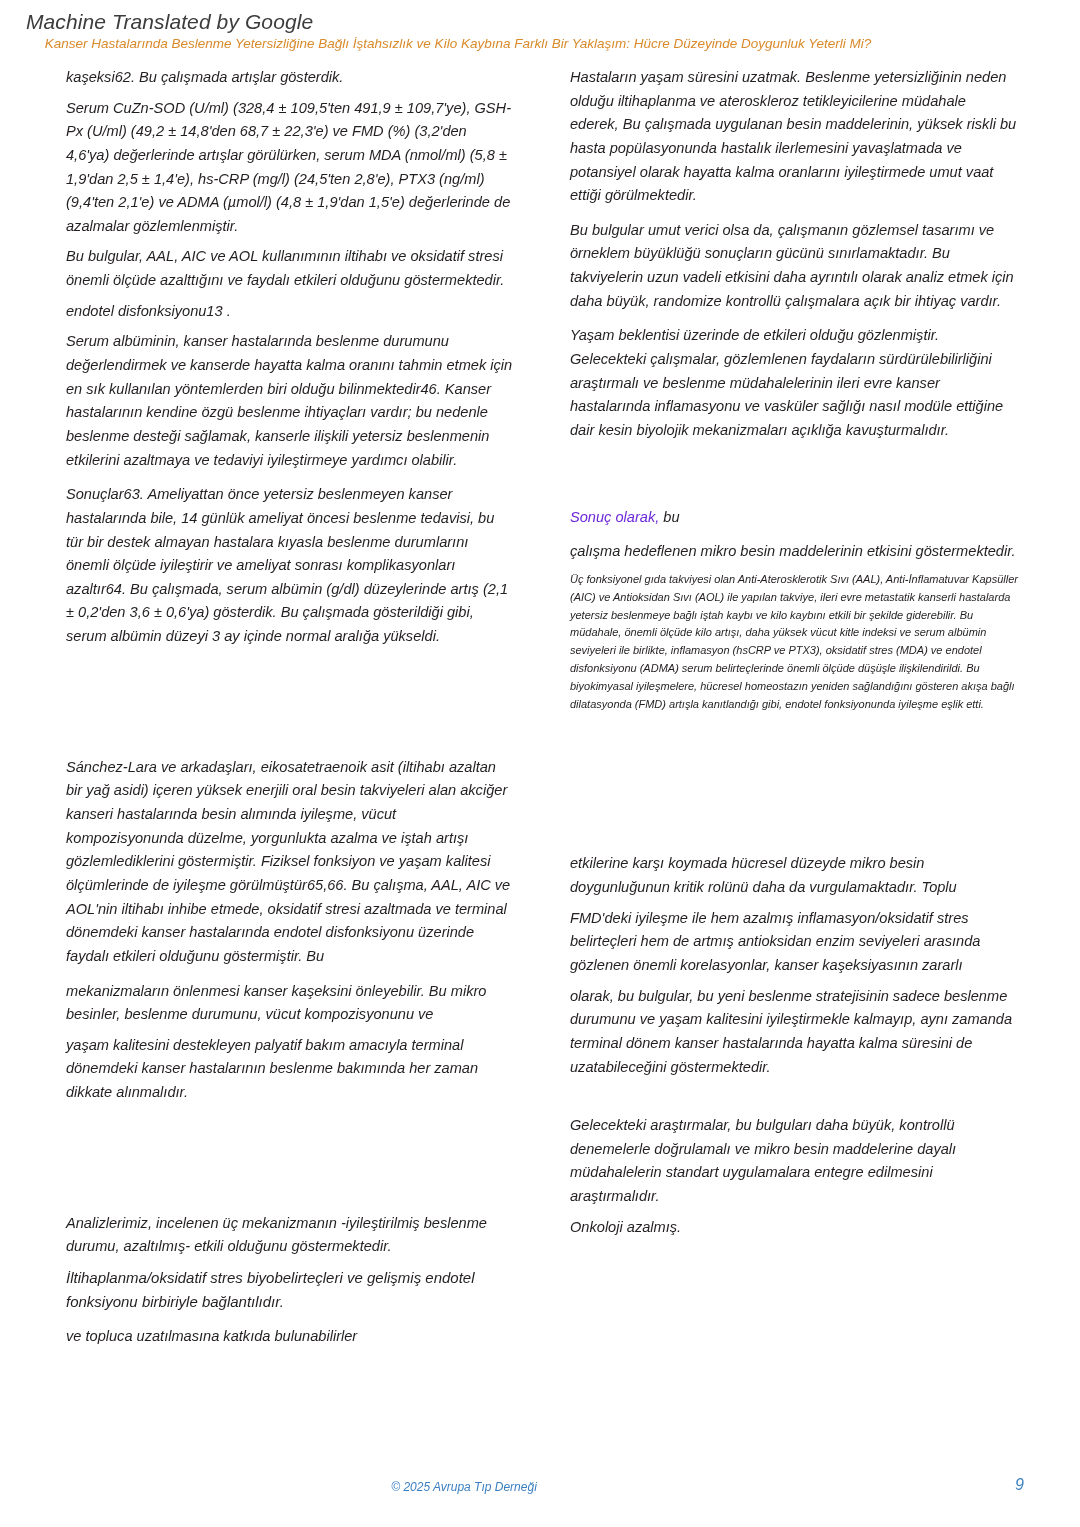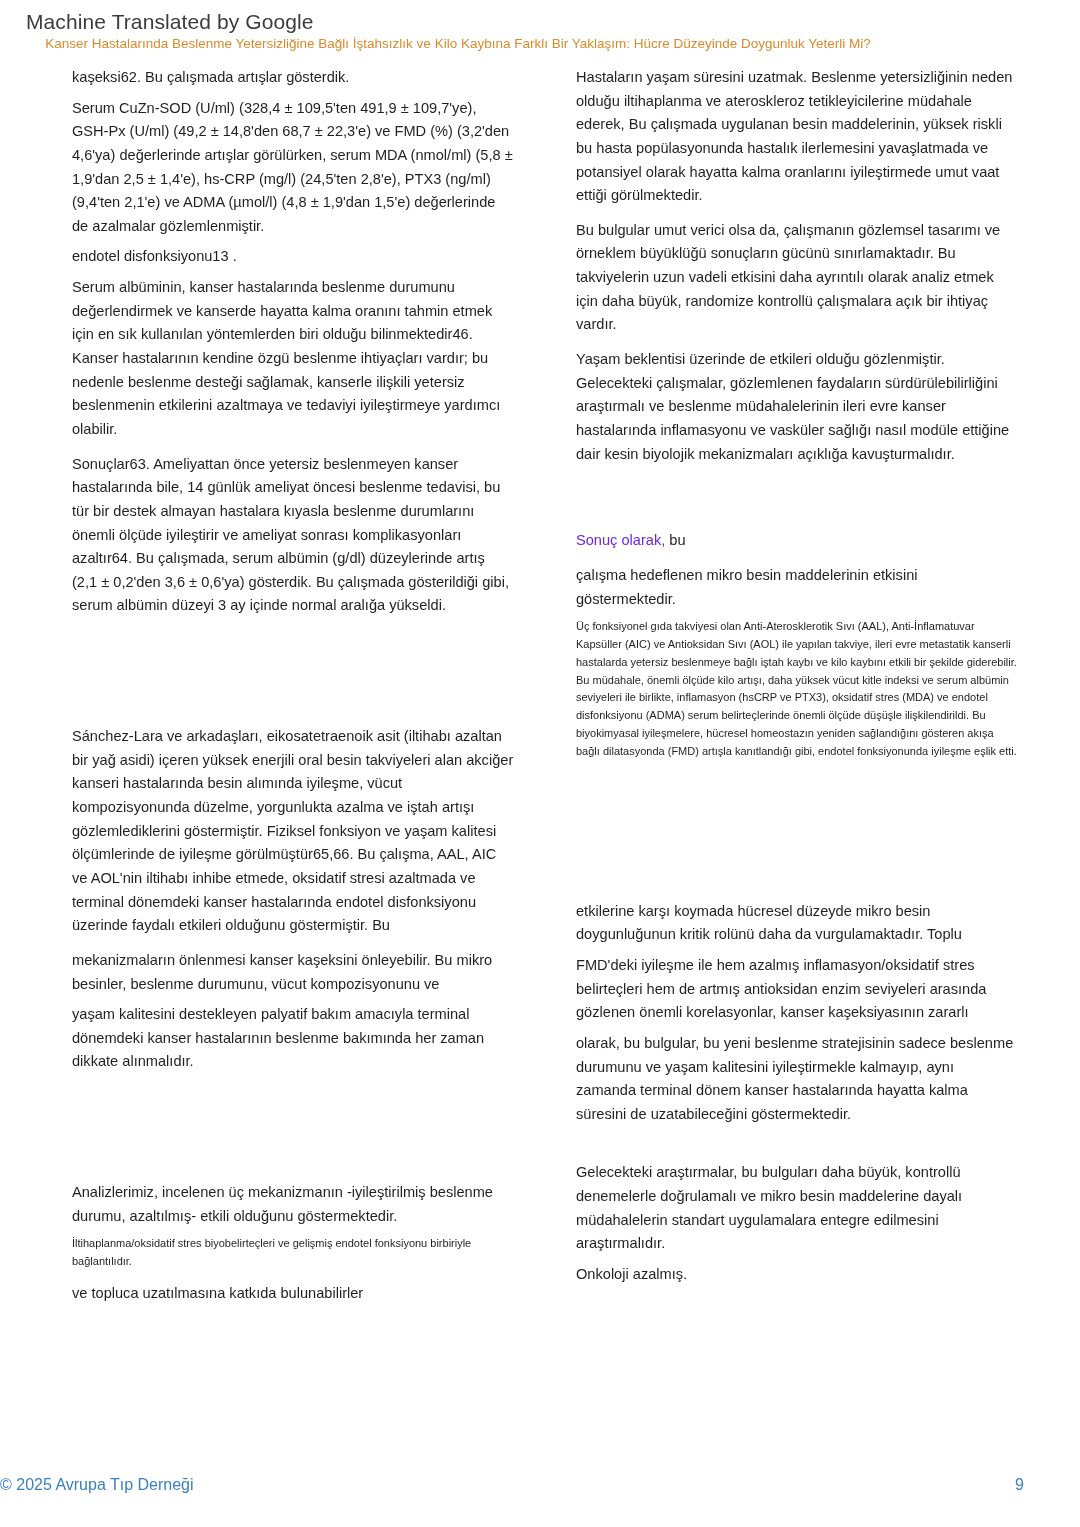--- a/index.html
+++ b/index.html
@@ -14,20 +14,21 @@
     font-family: "Liberation Sans", sans-serif;
     color: #231f20;
     overflow: hidden;
   }
   .page {
     position: relative;
     width: 1080px;
     height: 1527px;
     box-sizing: border-box;
     padding: 0;
+    font-style: italic;
   }
   .mt-banner {
     position: absolute;
     top: 10px;
     left: 26px;
     font-size: 21px;
     color: #3c3c3c;
     letter-spacing: 0.1px;
     font-family: "Liberation Sans", sans-serif;
   }
@@ -50,49 +51,50 @@
   }
   .col {
     position: absolute;
     top: 0;
     width: 452px;
   }
   .col-left { left: 62px; }
   .col-right { left: 566px; }
 
   p {
-    margin: 0 0 11px 10px;
+    margin: 0 0 11px 4px;
     font-size: 14.6px;
     line-height: 1.62;
     color: #231f20;
     text-align: left;
   }
   p.tight { margin-bottom: 7px; }
   p.small {
-    font-size: 11px;
+    font-size: 15px;
     line-height: 1.6;
   }
   p.smaller {
     font-size: 11px;
     line-height: 1.62;
   }
   .lead-link {
     color: #6d28d9;
   }
   .spacer-lg { height: 96px; }
   .spacer-xl { height: 128px; }
   .spacer-md { height: 52px; }
   .spacer-sm { height: 24px; }
 
   .footer {
     position: absolute;
     left: 0;
     bottom: 33px;
     width: 928px;
-    font-size: 16px;
+    text-align: center;
+    font-size: 12px;
     color: #3a7fc1;
   }
   .page-number {
     position: absolute;
     right: 56px;
     bottom: 33px;
     font-size: 16px;
     color: #3a7fc1;
   }
 </style>
@@ -103,20 +105,21 @@
 
   <div class="mt-banner">Machine Translated by Google</div>
 
   <div class="running-title">Kanser Hastalarında Beslenme Yetersizliğine Bağlı İştahsızlık ve Kilo Kaybına Farklı Bir Yaklaşım: Hücre Düzeyinde Doygunluk Yeterli Mi?</div>
 
   <div class="columns">
 
     <div class="col col-left">
       <p class="tight">kaşeksi62. Bu çalışmada artışlar gösterdik.</p>
       <p class="tight">Serum CuZn-SOD (U/ml) (328,4 ± 109,5'ten 491,9 ± 109,7'ye), GSH-Px (U/ml) (49,2 ± 14,8'den 68,7 ± 22,3'e) ve FMD (%) (3,2'den 4,6'ya) değerlerinde artışlar görülürken, serum MDA (nmol/ml) (5,8 ± 1,9'dan 2,5 ± 1,4'e), hs-CRP (mg/l) (24,5'ten 2,8'e), PTX3 (ng/ml) (9,4'ten 2,1'e) ve ADMA (µmol/l) (4,8 ± 1,9'dan 1,5'e) değerlerinde de azalmalar gözlemlenmiştir.</p>
+      <p class="tight">Bu bulgular, AAL, AIC ve AOL kullanımının iltihabı ve oksidatif stresi önemli ölçüde azalttığını ve faydalı etkileri olduğunu göstermektedir.</p>
       <p class="tight">endotel disfonksiyonu13 .</p>
       <p>Serum albüminin, kanser hastalarında beslenme durumunu değerlendirmek ve kanserde hayatta kalma oranını tahmin etmek için en sık kullanılan yöntemlerden biri olduğu bilinmektedir46. Kanser hastalarının kendine özgü beslenme ihtiyaçları vardır; bu nedenle beslenme desteği sağlamak, kanserle ilişkili yetersiz beslenmenin etkilerini azaltmaya ve tedaviyi iyileştirmeye yardımcı olabilir.</p>
       <p>Sonuçlar63. Ameliyattan önce yetersiz beslenmeyen kanser hastalarında bile, 14 günlük ameliyat öncesi beslenme tedavisi, bu tür bir destek almayan hastalara kıyasla beslenme durumlarını önemli ölçüde iyileştirir ve ameliyat sonrası komplikasyonları azaltır64. Bu çalışmada, serum albümin (g/dl) düzeylerinde artış (2,1 ± 0,2'den 3,6 ± 0,6'ya) gösterdik. Bu çalışmada gösterildiği gibi, serum albümin düzeyi 3 ay içinde normal aralığa yükseldi.</p>
       <div class="spacer-lg"></div>
       <p>Sánchez-Lara ve arkadaşları, eikosatetraenoik asit (iltihabı azaltan bir yağ asidi) içeren yüksek enerjili oral besin takviyeleri alan akciğer kanseri hastalarında besin alımında iyileşme, vücut kompozisyonunda düzelme, yorgunlukta azalma ve iştah artışı gözlemlediklerini göstermiştir. Fiziksel fonksiyon ve yaşam kalitesi ölçümlerinde de iyileşme görülmüştür65,66. Bu çalışma, AAL, AIC ve AOL'nin iltihabı inhibe etmede, oksidatif stresi azaltmada ve terminal dönemdeki kanser hastalarında endotel disfonksiyonu üzerinde faydalı etkileri olduğunu göstermiştir. Bu</p>
       <p class="tight">mekanizmaların önlenmesi kanser kaşeksini önleyebilir. Bu mikro besinler, beslenme durumunu, vücut kompozisyonunu ve</p>
       <p>yaşam kalitesini destekleyen palyatif bakım amacıyla terminal dönemdeki kanser hastalarının beslenme bakımında her zaman dikkate alınmalıdır.</p>
       <div class="spacer-lg"></div>
       <p class="tight">Analizlerimiz, incelenen üç mekanizmanın -iyileştirilmiş beslenme durumu, azaltılmış- etkili olduğunu göstermektedir.</p>
       <p class="small">İltihaplanma/oksidatif stres biyobelirteçleri ve gelişmiş endotel fonksiyonu birbiriyle bağlantılıdır.</p>

